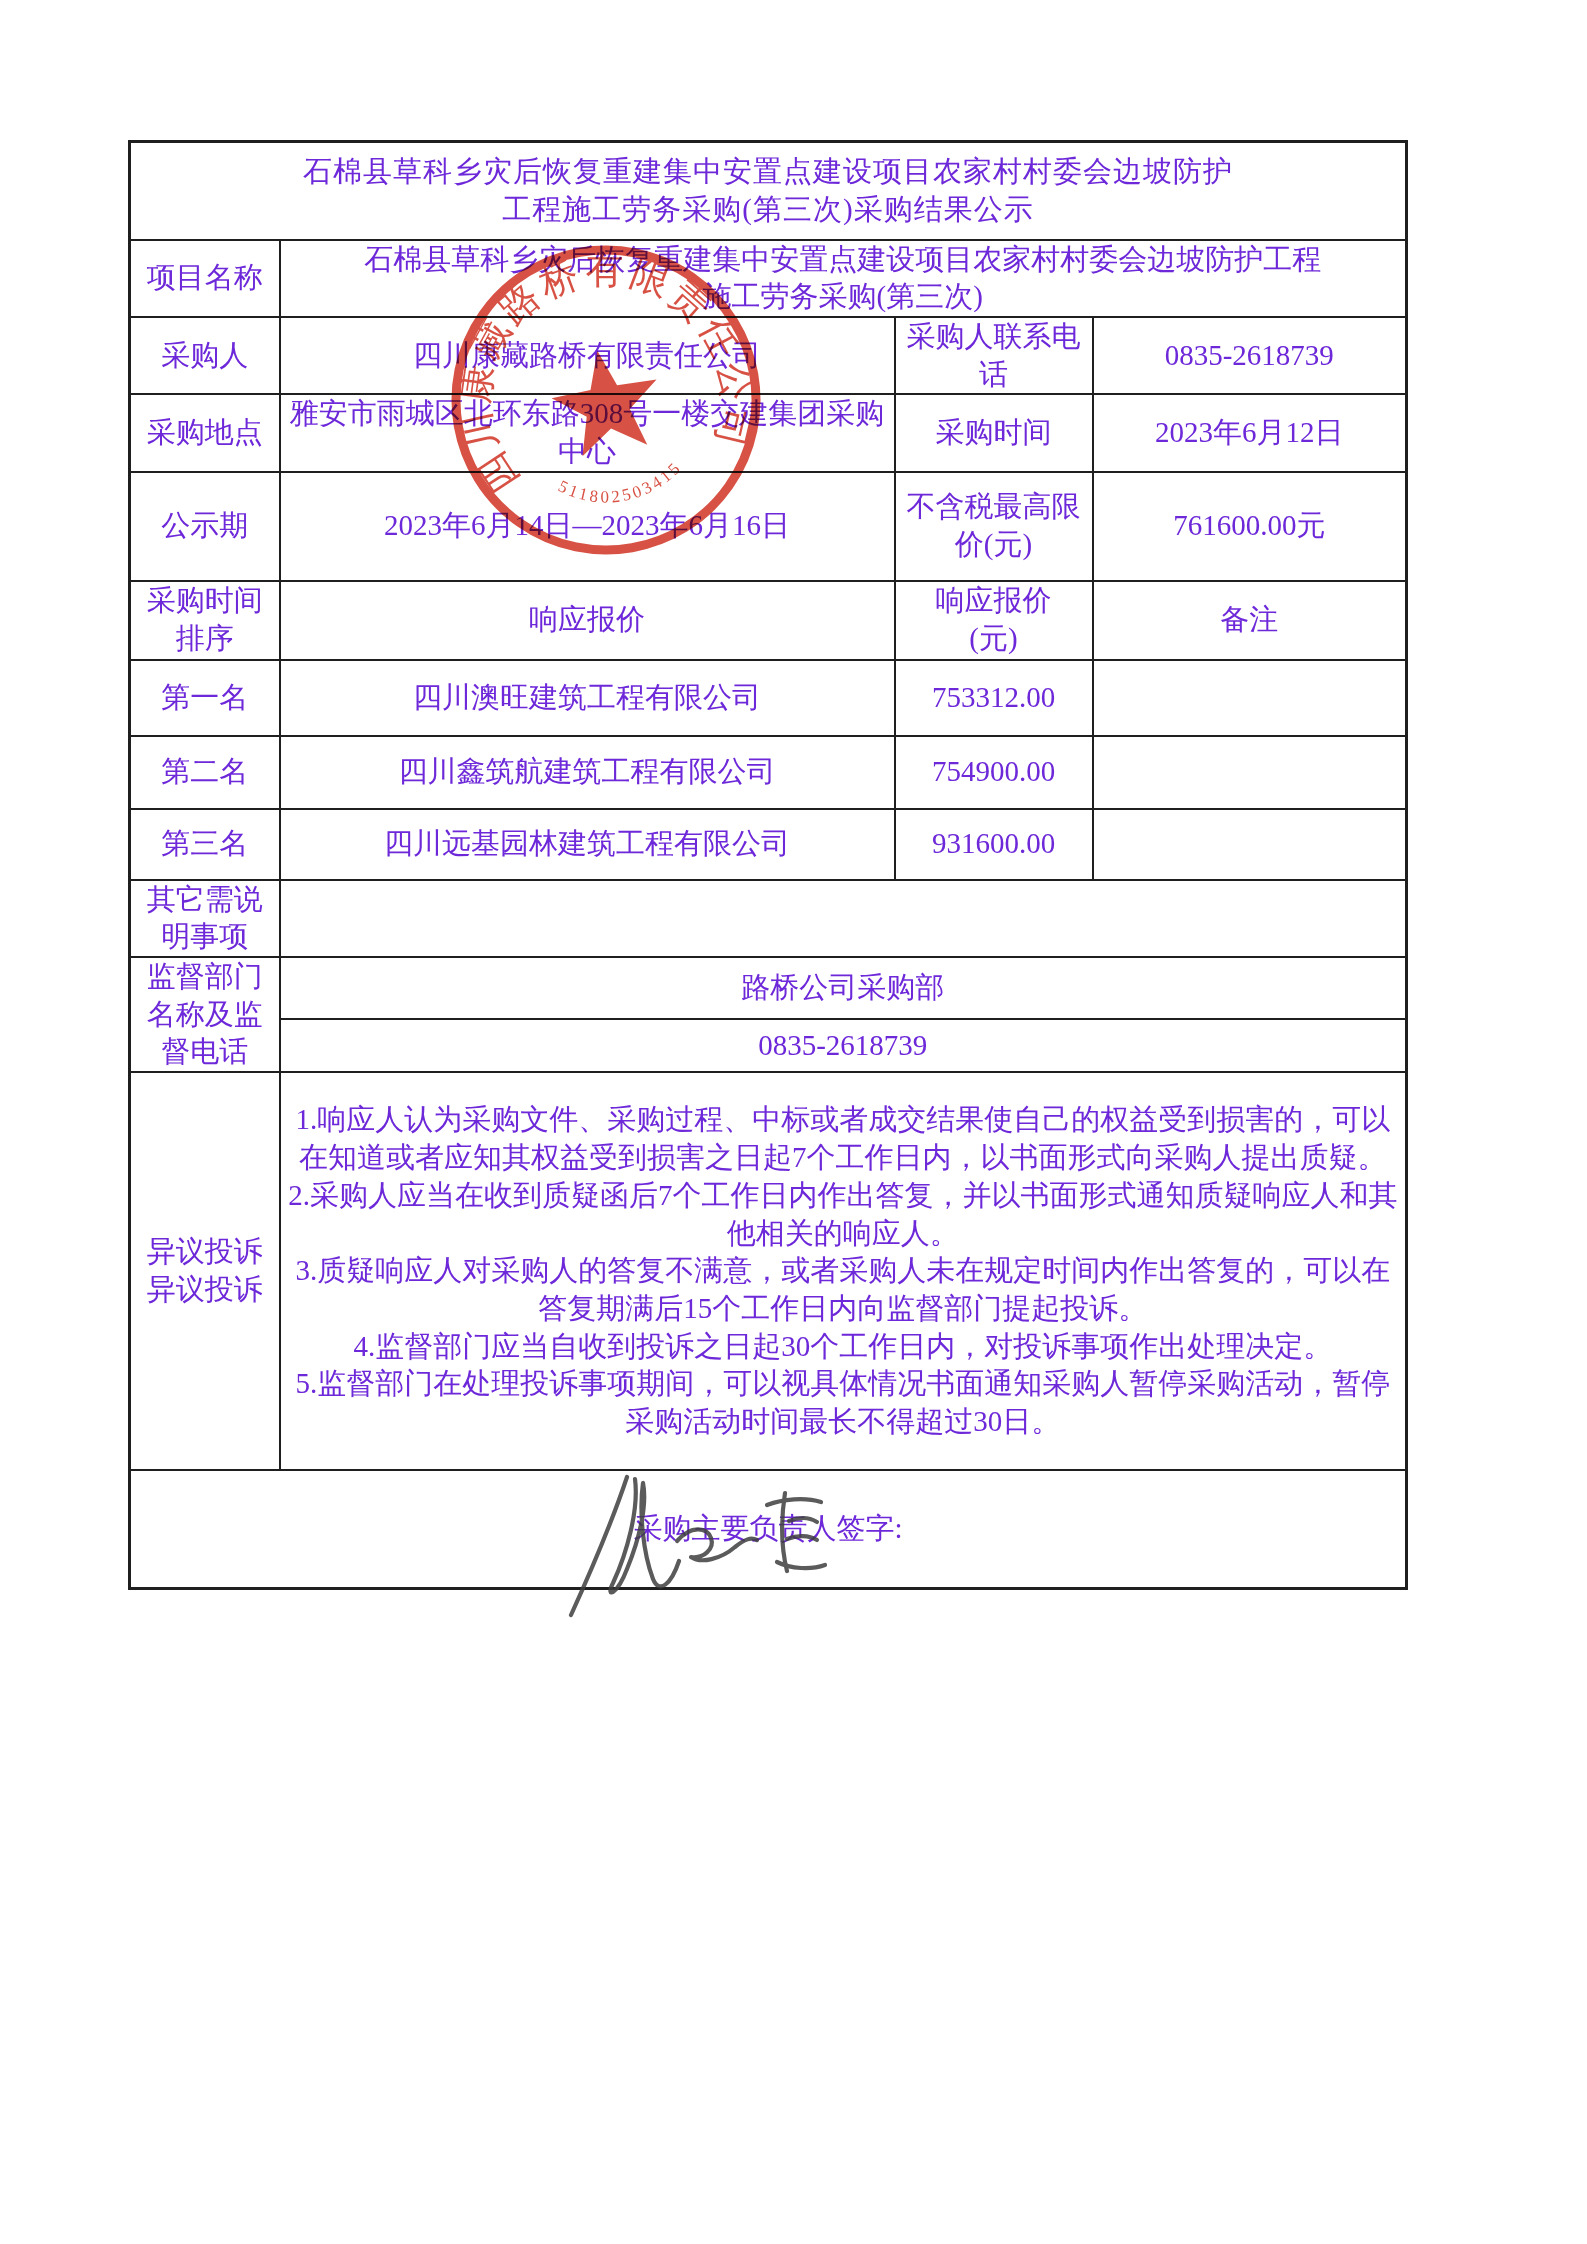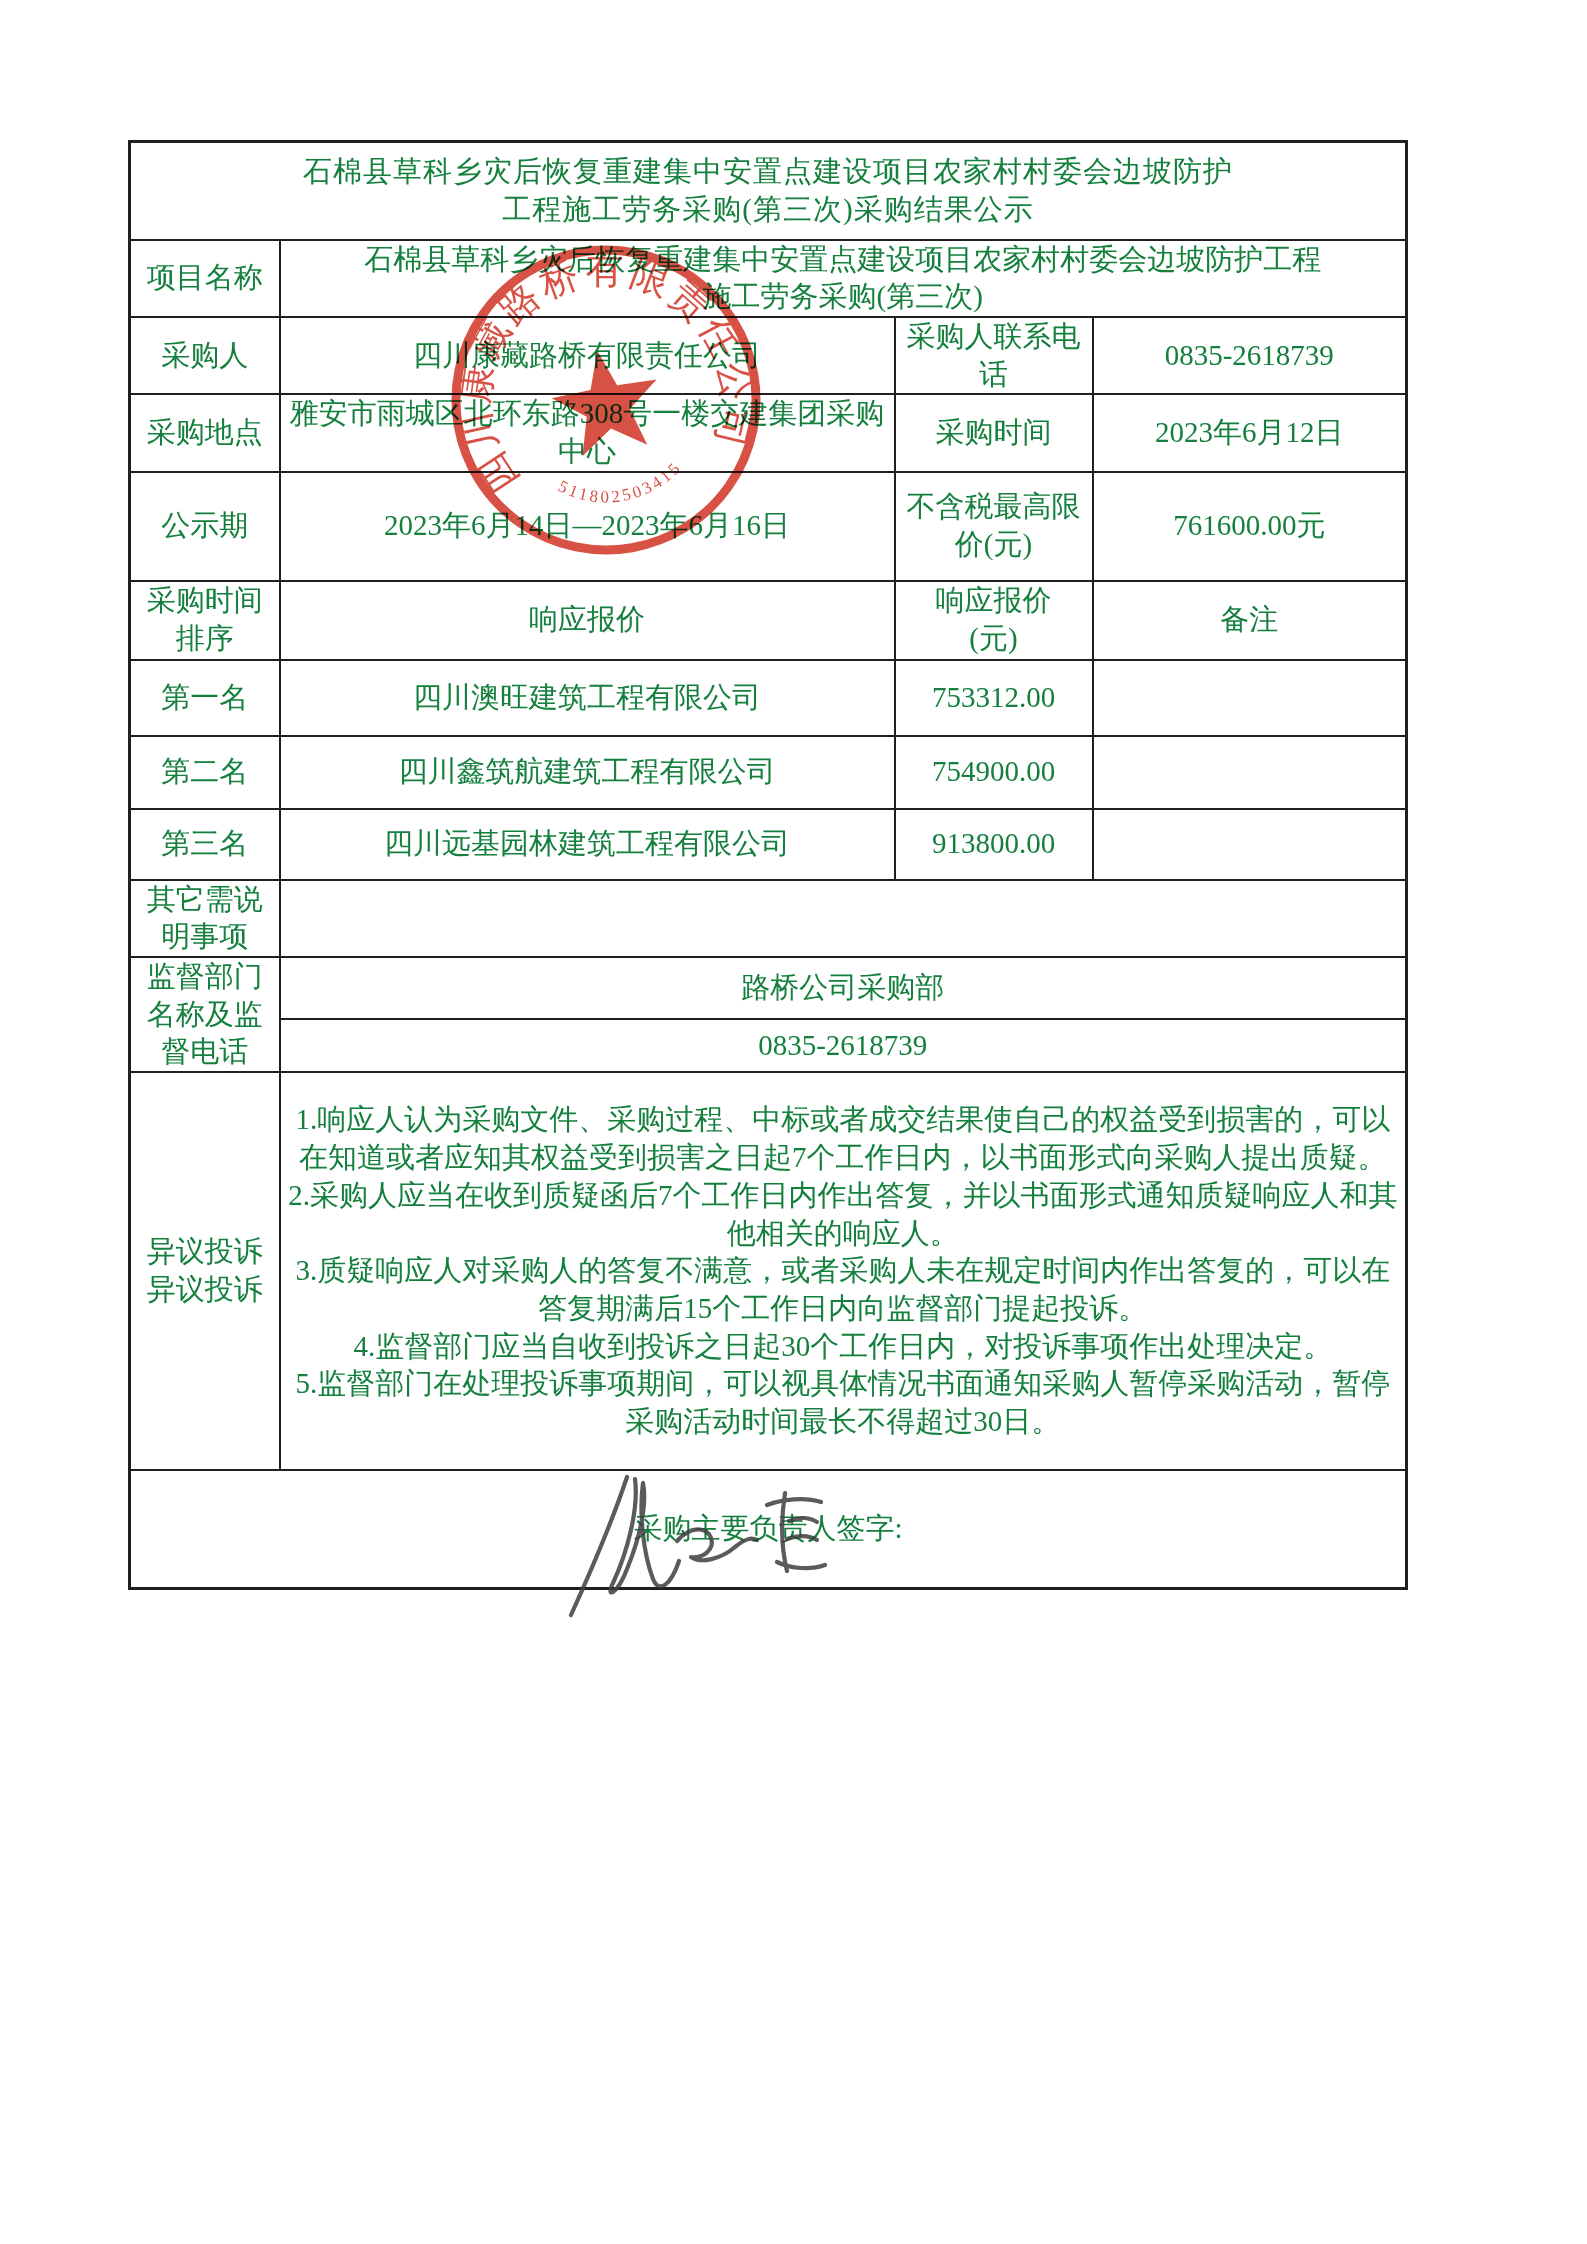--- a/index.html
+++ b/index.html
@@ -1,18 +1,18 @@
 <!DOCTYPE html>
 <html><head>
 <meta charset="utf-8">
 <style>
   html,body{margin:0;padding:0;background:#ffffff;}
   .page{
     position:relative;width:1587px;height:1830px;background:#ffffff;
-    font-family:"Liberation Serif","DejaVu Serif",serif;color:#15803d;
+    font-family:"Liberation Serif","DejaVu Serif",serif;color:#6d28d9;
     overflow:hidden;
   }
   table.doc{
     position:absolute;left:128px;top:140px;width:1277px;
     border-collapse:collapse;table-layout:fixed;
     border:3px solid #1f1f1f;
   }
   .doc td,.doc th{
     border:2px solid #1f1f1f;
     font-weight:normal;font-size:29px;line-height:1.3;
@@ -115,21 +115,21 @@
     <tr class="h73">
       <td>第二名</td>
       <td>四川鑫筑航建筑工程有限公司</td>
       <td>754900.00</td>
       <td></td>
     </tr>
 
     <tr class="h71">
       <td>第三名</td>
       <td>四川远基园林建筑工程有限公司</td>
-      <td>913800.00</td>
+      <td>931600.00</td>
       <td></td>
     </tr>
 
     <tr class="h74">
       <td>
         <div>其它需说</div>
         <div>明事项</div>
       </td>
       <td colspan="3"></td>
     </tr>

